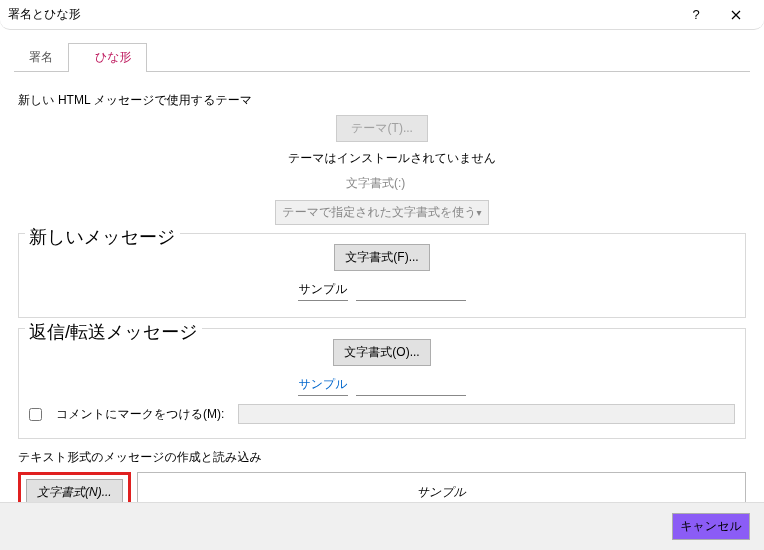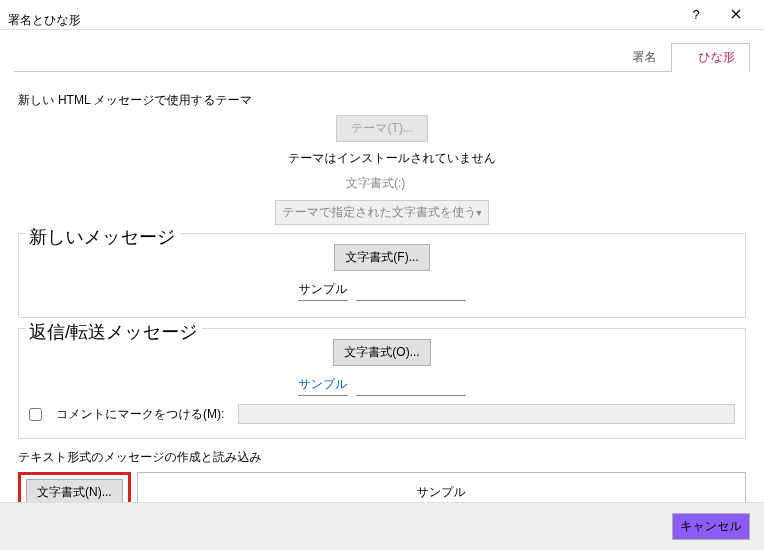--- a/index.html
+++ b/index.html
@@ -1,21 +1,21 @@
 <!DOCTYPE html>
 <html><head>
 <meta charset="utf-8">
 <style>
 * { box-sizing: border-box; margin: 0; padding: 0; }
 body { font-family: "Yu Gothic UI", "Meiryo UI", sans-serif; font-size: 12px; background: #fff; width: 764px; height: 550px; overflow: hidden; }
-.titlebar { display: flex; align-items: flex-end; height: 30px; padding: 0 8px; border-bottom: 1px solid #ddd; }
+.titlebar { display: flex; align-items: center; height: 30px; padding: 0 8px; border-bottom: 1px solid #ddd; border-radius: 10px; }
 .titlebar .title { flex: 1; font-size: 12px; }
 .titlebar .btn { width: 40px; height: 30px; display: flex; align-items: center; justify-content: center; font-size: 13px; cursor: default; }
 .content { padding: 12px 14px 0 14px; }
-.tabs { display: flex; border-bottom: 1px solid #c8c8c8; justify-content: flex-end; }
+.tabs { display: flex; border-bottom: 1px solid #c8c8c8; }
 .tab { padding: 5px 14px 6px; border: 1px solid transparent; border-bottom: none; color: #555; position: relative; top: 1px; cursor: default; }
 .tab.active { border-color: #c8c8c8; background: #fff; color: #be185d; padding-left: 26px; }
 .tabbody { padding: 12px 4px 0 4px; }
 .section-label { font-size: 12px; margin: 8px 0 6px 0; color: #000; }
 .row { display: flex; align-items: center; gap: 8px; margin-bottom: 8px; flex-direction: column; }
 .btnlike { background: #e1e1e1; border: 1px solid #adadad; padding: 4px 10px; min-width: 92px; text-align: center; font-size: 12px; cursor: default; }
 .btnlike.disabled { color: #a0a0a0; background: #e6e6e6; border-color: #ccc; }
 .theme-note { font-size: 12px; margin-left: 20px; }
 .labeltxt { font-size: 12px; color: #888; min-width: 72px; }
 .selectbox { flex: 1; border: 1px solid #ccc; background: #f0f0f0; padding: 3px 6px; color: #888; display: flex; align-items: center; justify-content: space-between; }
@@ -23,21 +23,21 @@
 .fieldset { border: 1px solid #d9d9d9; margin-bottom: 10px; padding: 10px 10px 8px 10px; position: relative; }
 .fieldset .legend { position: absolute; top: -9px; left: 6px; background: #fff; padding: 0 4px; font-size: 18px; }
 .sample { flex: 1; border: 1px solid #bbb; border-top: none; border-left: none; border-right: none; border-bottom: 1px solid #888; text-align: center; padding: 2px 0; font-size: 12px; }
 .sample.blue { color: #0066cc; }
 .sample-wrap { flex: 1; display: flex; }
 .sample-wrap .sample { flex: 1; }
 .sample-wrap .small { width: 110px; border-bottom: 1px solid #888; margin-left: 8px; }
 .chk { display: flex; align-items: center; gap: 14px; font-size: 12px; margin-bottom: 6px; }
 .chk input { width: 13px; height: 13px; }
 .commentbox { flex: 1; border: 1px solid #ccc; background: #f0f0f0; height: 20px; }
-.textfmt-row { display: flex; align-items: stretch; gap: 0; }
+.textfmt-row { display: flex; align-items: stretch; gap: 0; font-style: italic; }
 .redbox { border: 3px solid #e02020; padding: 4px 5px; display: inline-flex; }
 .samplefield { flex: 1; border: 1px solid #bbb; margin-left: 6px; display: flex; align-items: center; justify-content: center; font-size: 12px; }
 .footer { position: absolute; bottom: 0; left: 0; right: 0; border-top: 1px solid #ddd; padding: 10px 14px; display: flex; justify-content: flex-end; gap: 8px; background: #f0f0f0; }
 .footbtn { border: 1px solid #adadad; background: #8b5cf6; padding: 4px 0; width: 78px; text-align: center; font-size: 12px; cursor: default; }
 .footbtn.ok { border: 2px solid #0a5bc4; background: #e1e1e1; }
 </style>
 </head>
 <body>
 
 <div class="titlebar">

